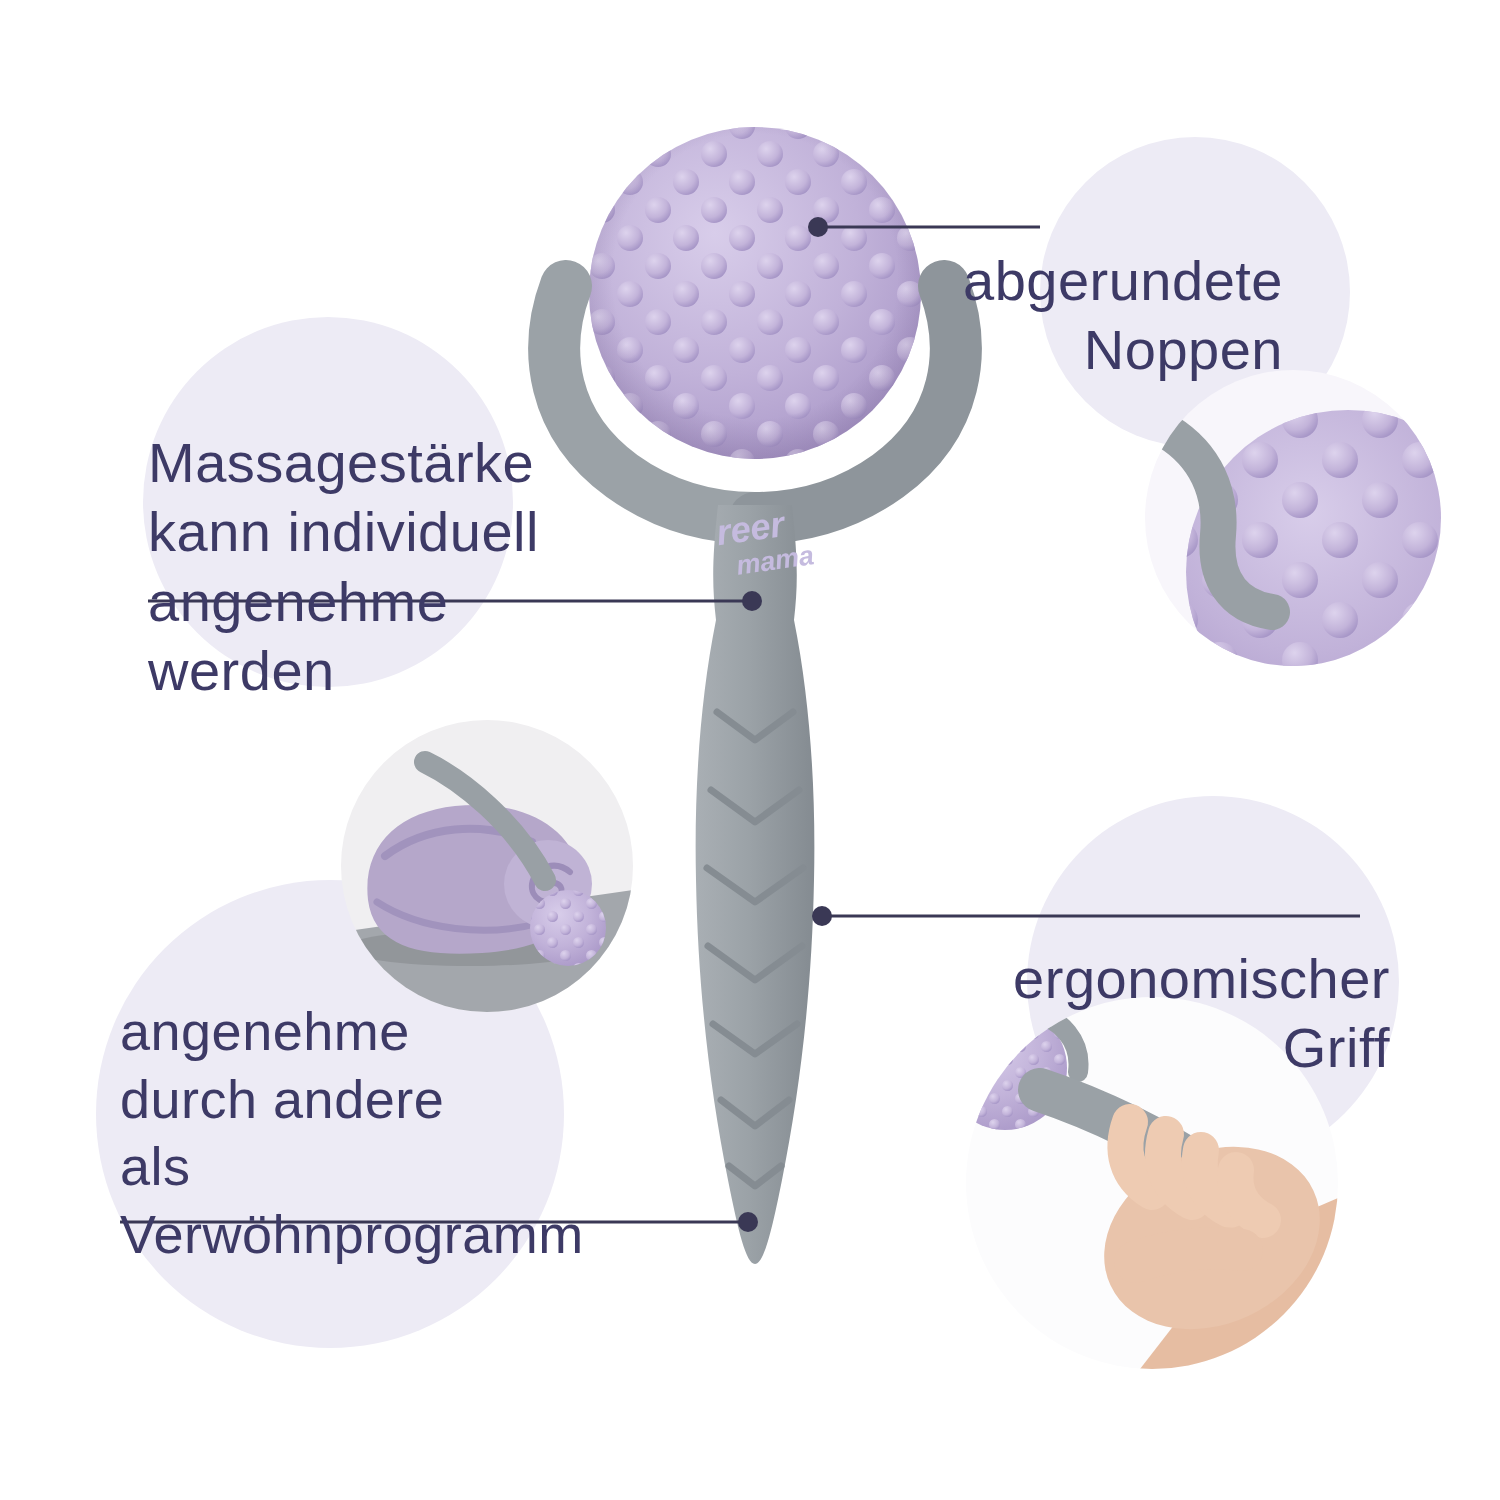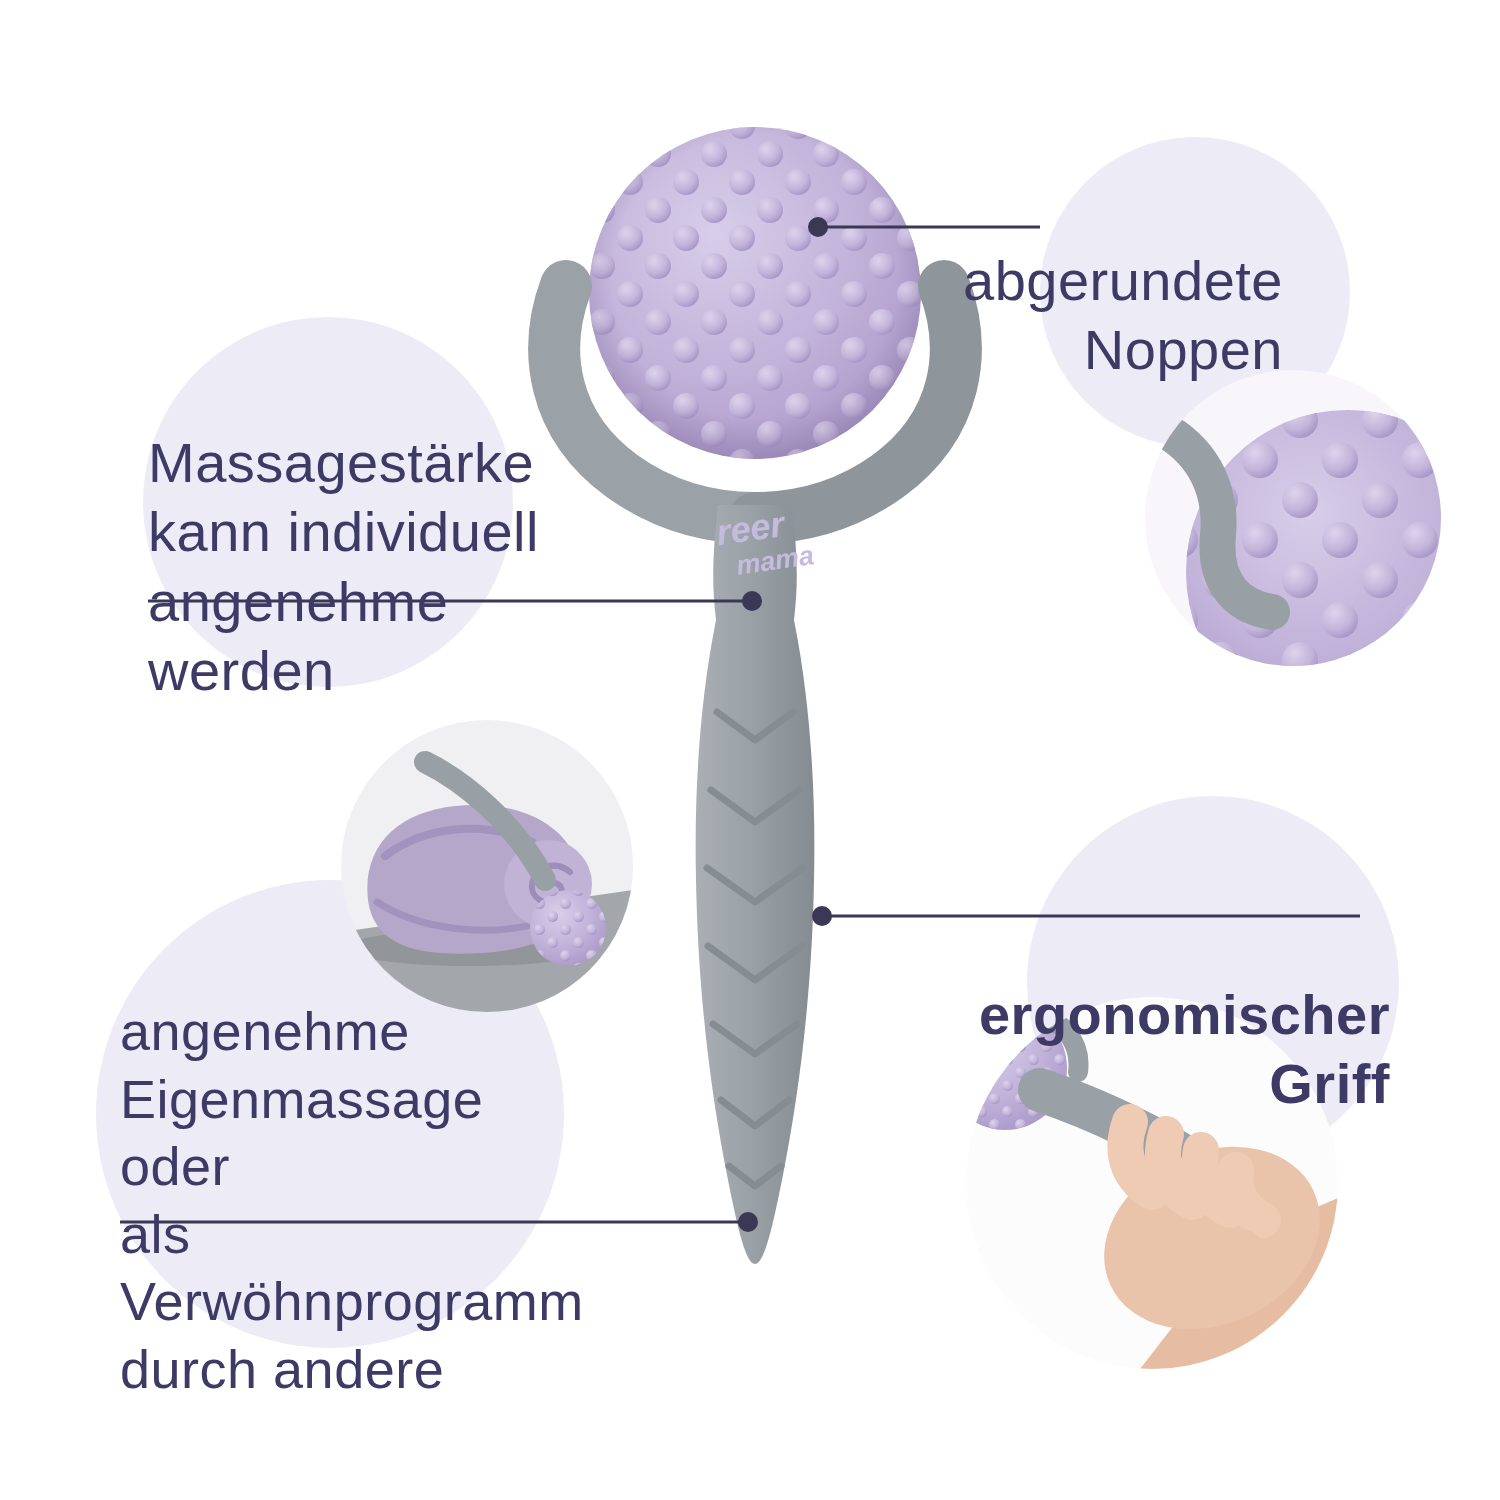--- a/index.html
+++ b/index.html
@@ -175,23 +175,22 @@
   </div>
 
   <div class="annotation" style="left:148px; top:428px; width:420px;">
     <span>Massagestärke</span>
     <span>kann individuell</span>
     <span>angenehme werden</span>
   </div>
 
   <div class="annotation" style="left:120px; top:998px; width:460px; font-size:54px; line-height:1.25;">
     <span>angenehme</span>
-    <span>Eigenmassage oder</span>
+    <span>durch andere</span>
     <span>als Verwöhnprogramm</span>
-    <span>durch andere</span>
   </div>
 
-  <div class="annotation align-right" style="right:110px; top:980px; width:420px;font-weight:bold;">
+  <div class="annotation align-right" style="right:110px; top:944px; width:420px;">
     <span>ergonomischer</span>
     <span>Griff</span>
   </div>
 
 </div>
 
 </body></html>

